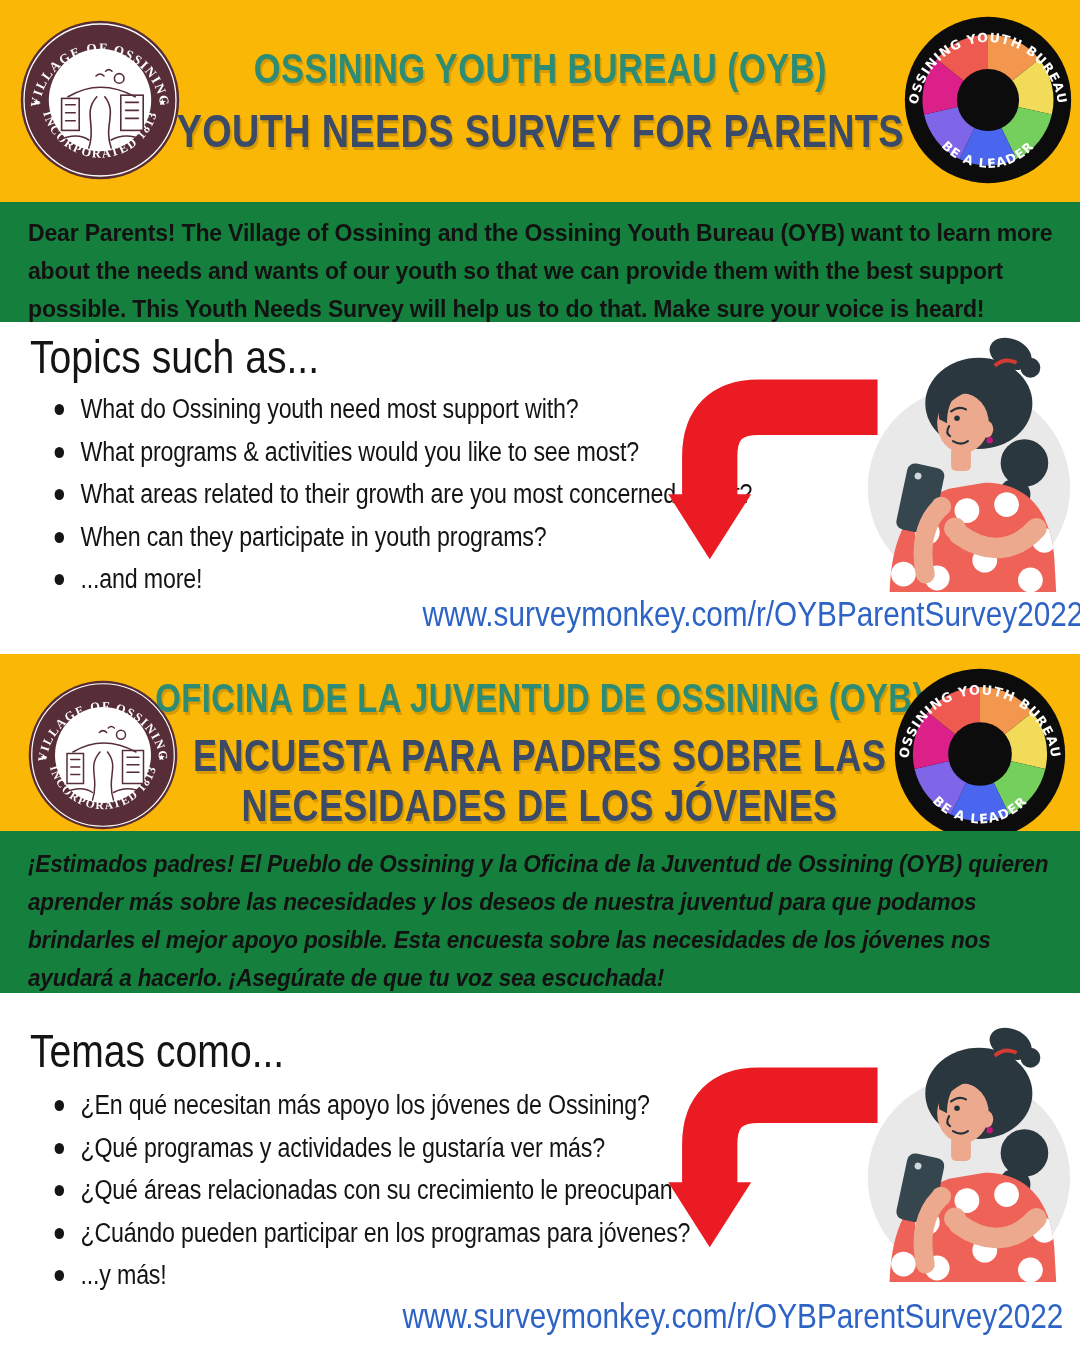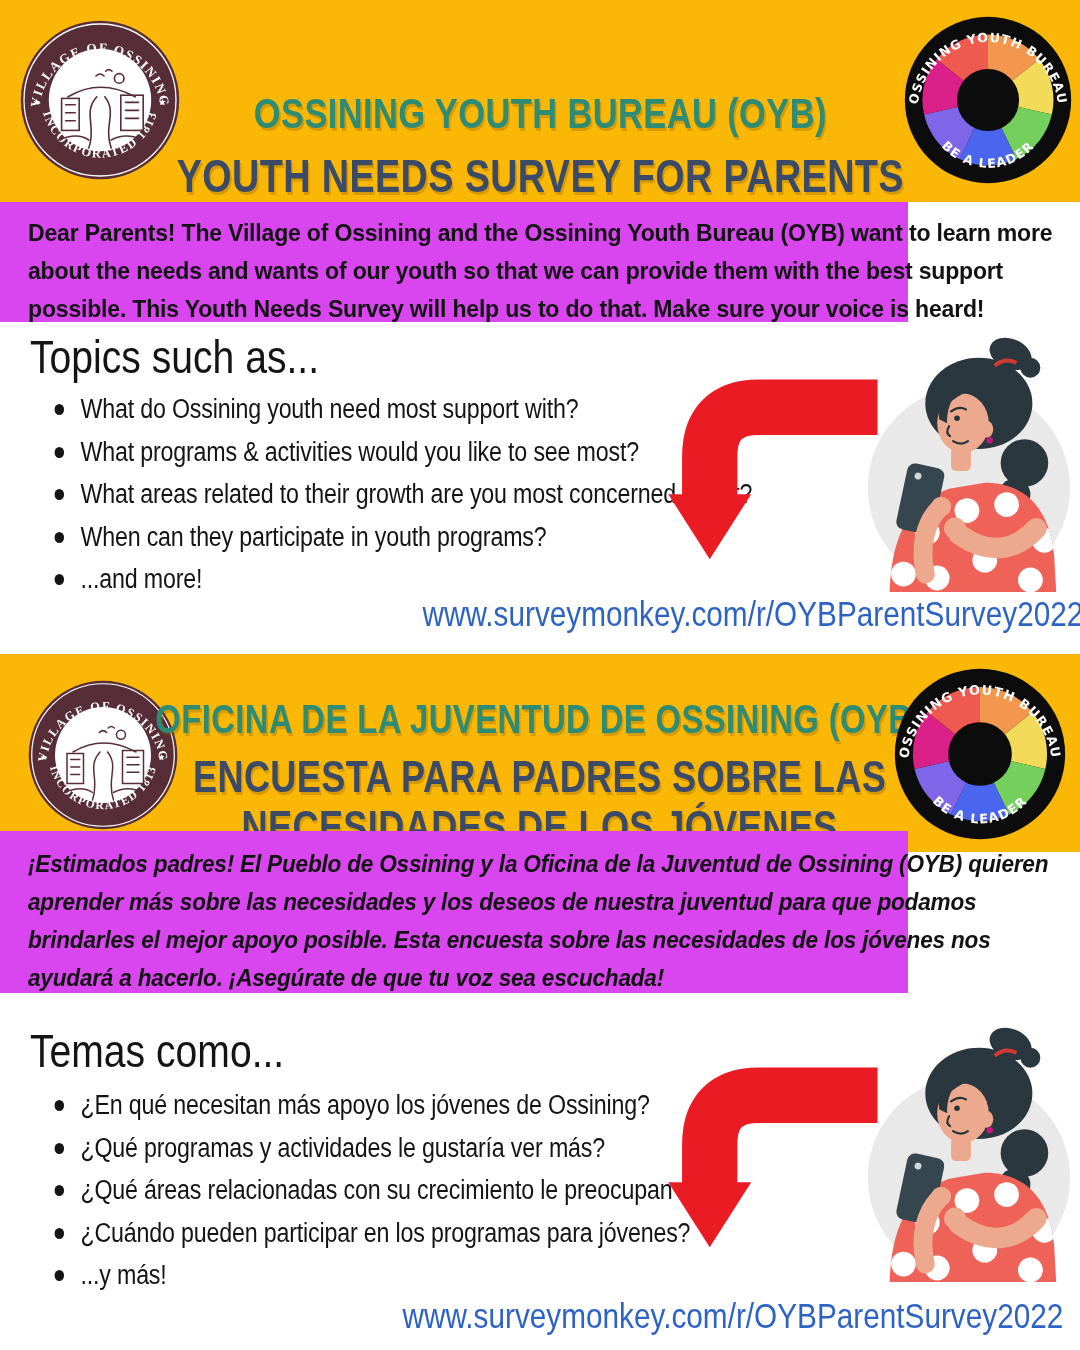--- a/index.html
+++ b/index.html
@@ -7,39 +7,39 @@
   *{box-sizing:border-box;}
   .page{
     position:relative;width:1080px;height:1350px;margin:0 auto;
     background:#ffffff;overflow:hidden;
     font-family:"Liberation Sans",sans-serif;
   }
   
   .band{position:absolute;left:0;width:1080px;background:#FBB705;}
   .band-en{top:0;height:202px;}
   .band-es{top:654px;height:198px;}
-  .grayband{position:absolute;left:0;width:908px;background:#d946ef;}
+  .grayband{position:absolute;left:0;width:1080px;background:#15803d;}
   .gray-en{top:202px;height:120px;}
   .gray-es{top:831px;height:162px;font-style:italic;}
   .whitesec{position:absolute;left:0;width:1080px;background:#fff;padding-left:6px;}
   .white-en{top:322px;height:332px;}
   .white-es{top:1014px;height:324px;}
 
   
   .seal-svg{position:absolute;}
   .seal-en{left:20px;top:20px;width:160px;height:160px;}
   .seal-es{left:28px;top:26px;width:150px;height:150px;}
   .oyb-svg{position:absolute;}
   .oyb-en{right:8px;top:16px;width:168px;height:168px;}
   .oyb-es{right:14px;top:14px;width:172px;height:172px;}
 
   
   .titleblock{
     position:absolute;left:190px;right:190px;top:0;height:100%;
-    display:flex;flex-direction:column;align-items:center;justify-content:flex-end;
+    display:flex;flex-direction:column;align-items:center;justify-content:center;
     text-align:center;
   }
   .titleblock .inner{transform:scaleX(.82);transform-origin:50% 50%;white-space:nowrap;}
   .t-teal{
     color:#2F8C74;font-size:42px;font-weight:800;letter-spacing:.5px;
     text-shadow:2px 3px 0 rgba(130,92,0,.30);margin-bottom:12px;
   }
   .t-navy{color:#3B4A67;font-size:46px;font-weight:800;letter-spacing:.5px;
     text-shadow:2px 3px 0 rgba(130,92,0,.30);line-height:52px;}
   .band-es .titleblock{left:185px;right:185px;}

